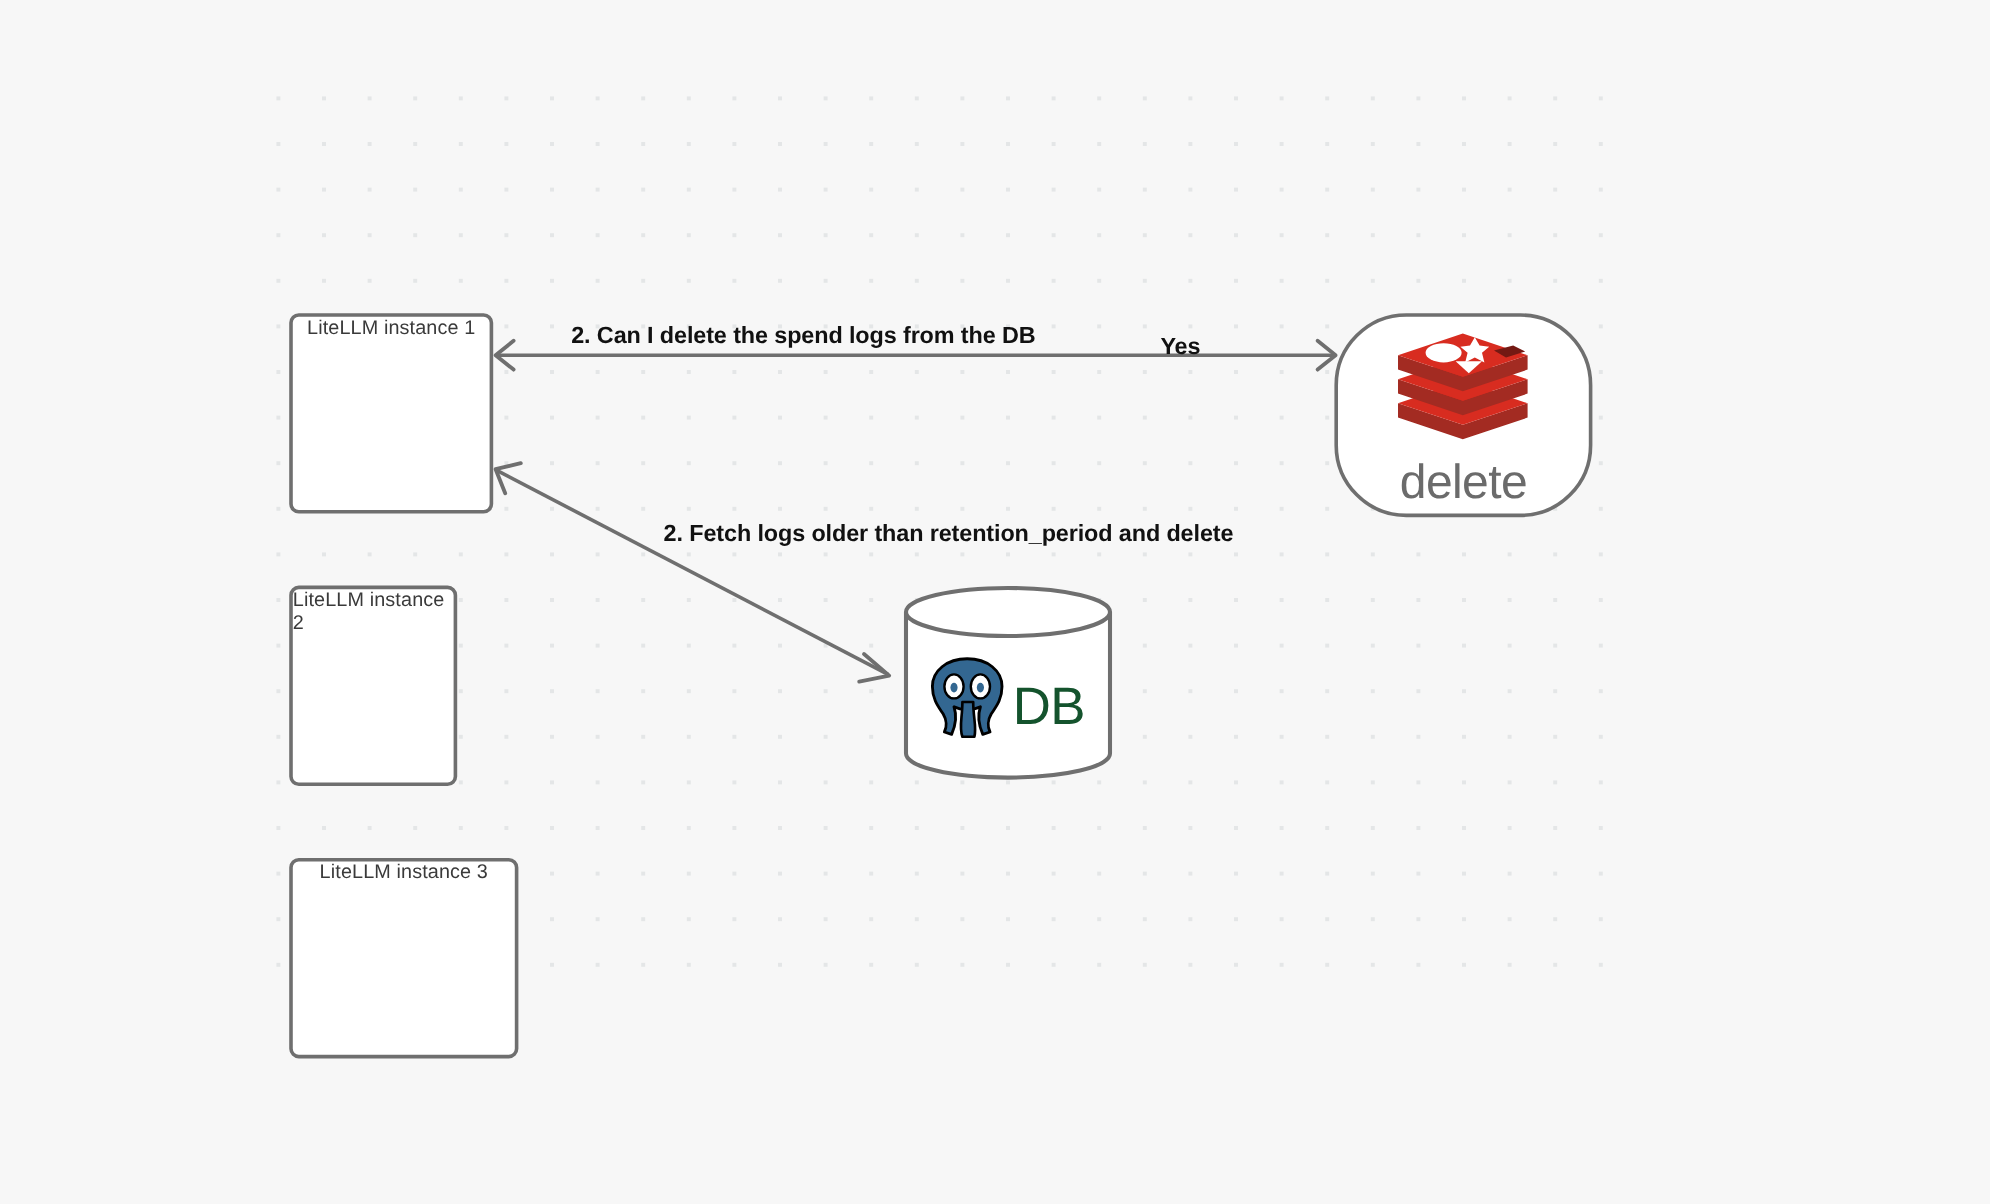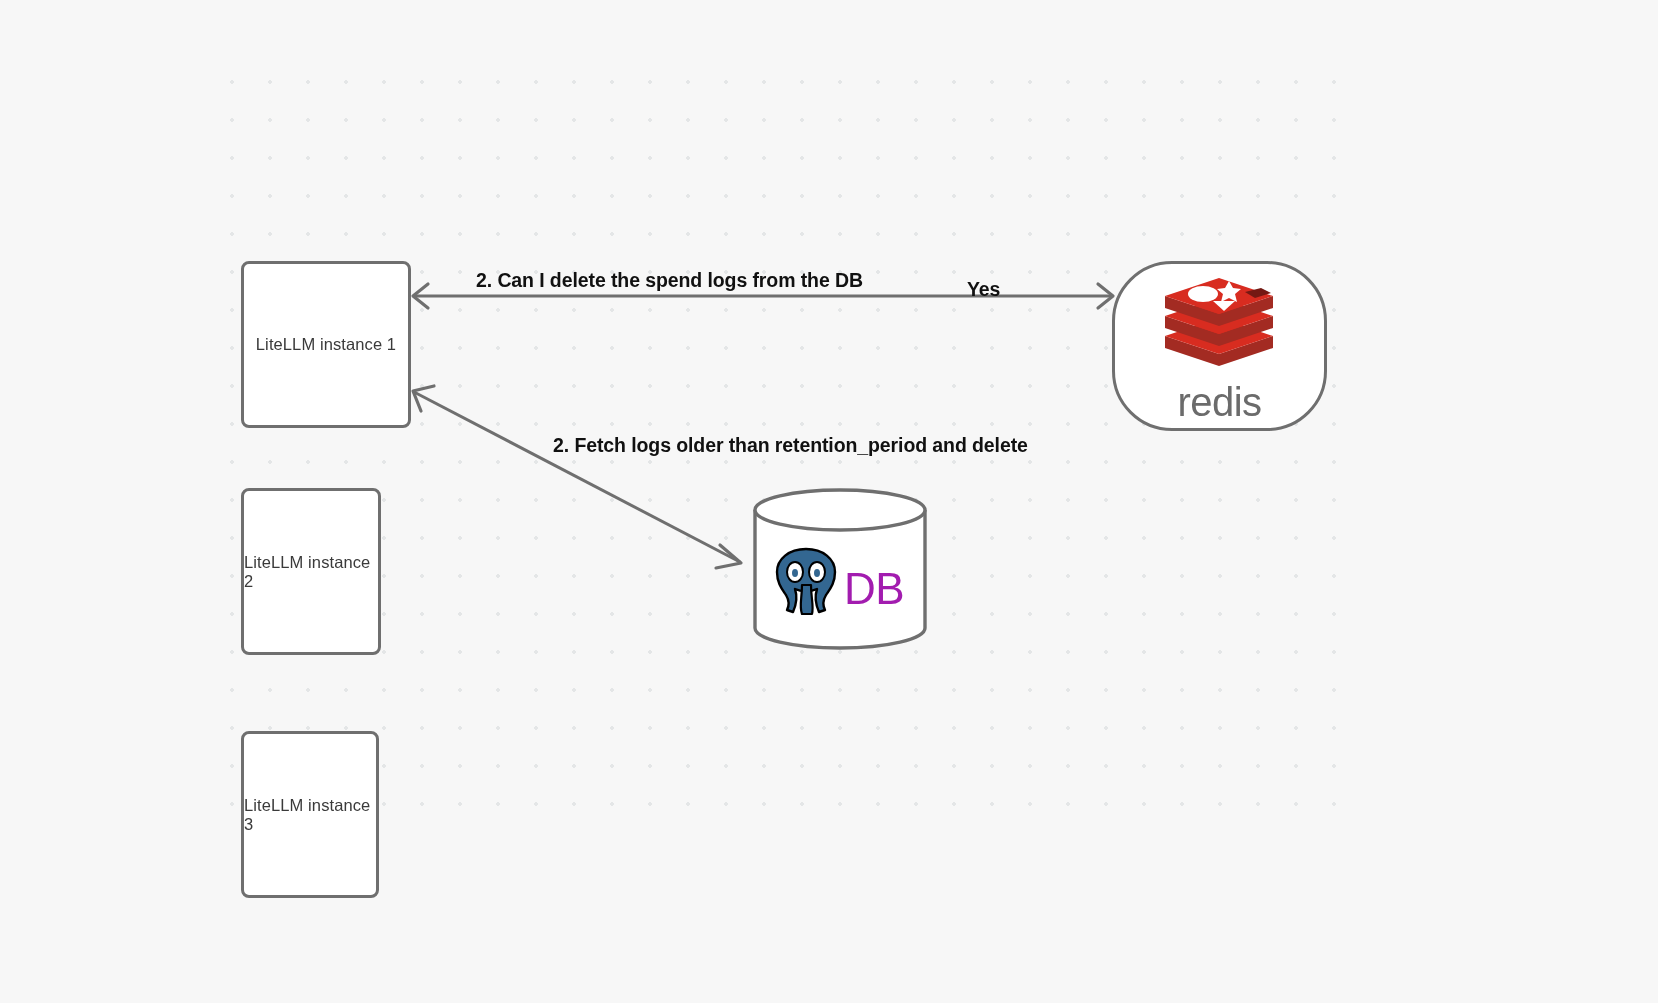--- a/index.html
+++ b/index.html
@@ -28,21 +28,20 @@
     background-position: 8px 8px;
     pointer-events: none;
   }
   .node-box {
     position: absolute;
     background: #ffffff;
     border: 3px solid #6f6f6f;
     border-radius: 8px;
     box-sizing: border-box;
     display: flex;
-    align-items: center;
     justify-content: center;
   }
   .node-label {
     font-size: 16.5px;
     color: #3a3a3a;
     font-family: "Liberation Sans", sans-serif;
     letter-spacing: 0.1px;
   }
   .redis-box {
     position: absolute;
@@ -71,21 +70,21 @@
     width: 1658px;
     height: 1003px;
     pointer-events: none;
   }
   .db-cyl {
     position: absolute;
   }
   .db-text {
     position: absolute;
     font-size: 44px;
-    color: #a21caf;
+    color: #14532d;
     font-family: "Liberation Sans", sans-serif;
     font-weight: normal;
     letter-spacing: -0.5px;
   }
 </style>
 </head>
 <body>
 
 <div id="canvas">
 
@@ -112,42 +111,42 @@
   </svg>
 
   <div class="node-box" style="left:241px; top:261px; width:170px; height:167px;">
     <span class="node-label">LiteLLM instance 1</span>
   </div>
 
   <div class="node-box" style="left:241px; top:488px; width:140px; height:167px;">
     <span class="node-label">LiteLLM instance 2</span>
   </div>
 
-  <div class="node-box" style="left:241px; top:731px; width:138px; height:167px;">
+  <div class="node-box" style="left:241px; top:715px; width:191px; height:167px;">
     <span class="node-label">LiteLLM instance 3</span>
   </div>
 
   <div class="redis-box" style="left:1112px; top:261px; width:215px; height:170px;">
     <svg width="125" height="110" viewBox="0 0 125 110">
 
       <path d="M62,96 L8,78 L8,66 L62,84 L116,66 L116,78 Z" fill="#a32b22"></path>
       <path d="M62,84 L8,66 L62,48 L116,66 Z" fill="#d82c20"></path>
 
       <path d="M62,76 L8,58 L8,46 L62,64 L116,46 L116,58 Z" fill="#a32b22"></path>
       <path d="M62,64 L8,46 L62,28 L116,46 Z" fill="#d82c20"></path>
 
       <path d="M62,56 L8,38 L8,26 L62,44 L116,26 L116,38 Z" fill="#a32b22"></path>
       <path d="M62,44 L8,26 L62,8 L116,26 Z" fill="#d82c20"></path>
 
       <ellipse cx="46" cy="24" rx="15" ry="8" fill="#ffffff"></ellipse>
       <path d="M72,11 L76,18 L84,19 L78,24 L80,32 L72,28 L64,32 L66,24 L60,19 L68,18 Z" fill="#ffffff"></path>
       <path d="M56,31 L78,31 L67,41 Z" fill="#ffffff"></path>
       <path d="M88,22 L104,18 L114,23 L98,28 Z" fill="#741913"></path>
     </svg>
-    <span style="font-size:40px; color:#6b6b6b; font-family:'Liberation Sans', sans-serif; letter-spacing:-0.5px; line-height:1; margin-top:2px;">redis</span>
+    <span style="font-size:40px; color:#6b6b6b; font-family:'Liberation Sans', sans-serif; letter-spacing:-0.5px; line-height:1; margin-top:2px;">delete</span>
   </div>
 
   <div class="db-cyl" style="left:752px; top:488px;">
     <svg width="176" height="162" viewBox="0 0 176 162">
       <path d="M3,22 L3,140 A85,20 0 0 0 173,140 L173,22" fill="#ffffff" stroke="#6f6f6f" stroke-width="3.4"></path>
       <ellipse cx="88" cy="22" rx="85" ry="20" fill="#ffffff" stroke="#6f6f6f" stroke-width="3.4"></ellipse>
     </svg>
     <svg width="80" height="80" viewBox="0 0 80 80" style="position:absolute; left:14px; top:52px;">
       <g stroke="#ffffff" stroke-width="7" fill="none" stroke-linejoin="round">
         <path d="M40,8 C22,8 10,18 10,32 C10,44 16,50 20,56 C22,60 22,66 20,70 L26,72 C30,64 30,56 28,50"></path>

